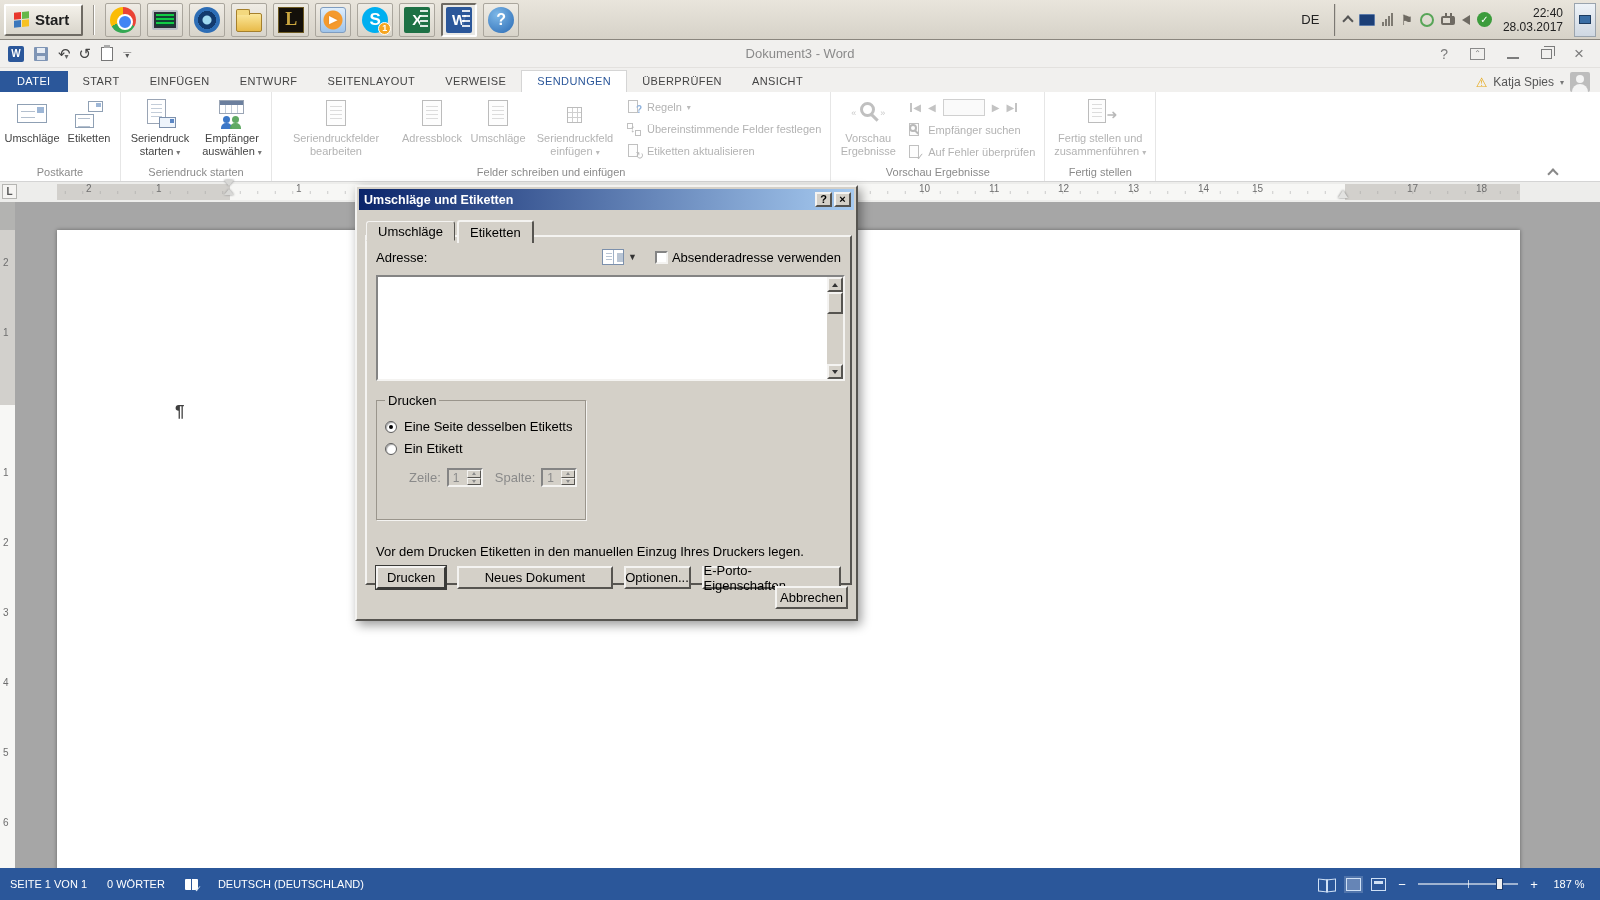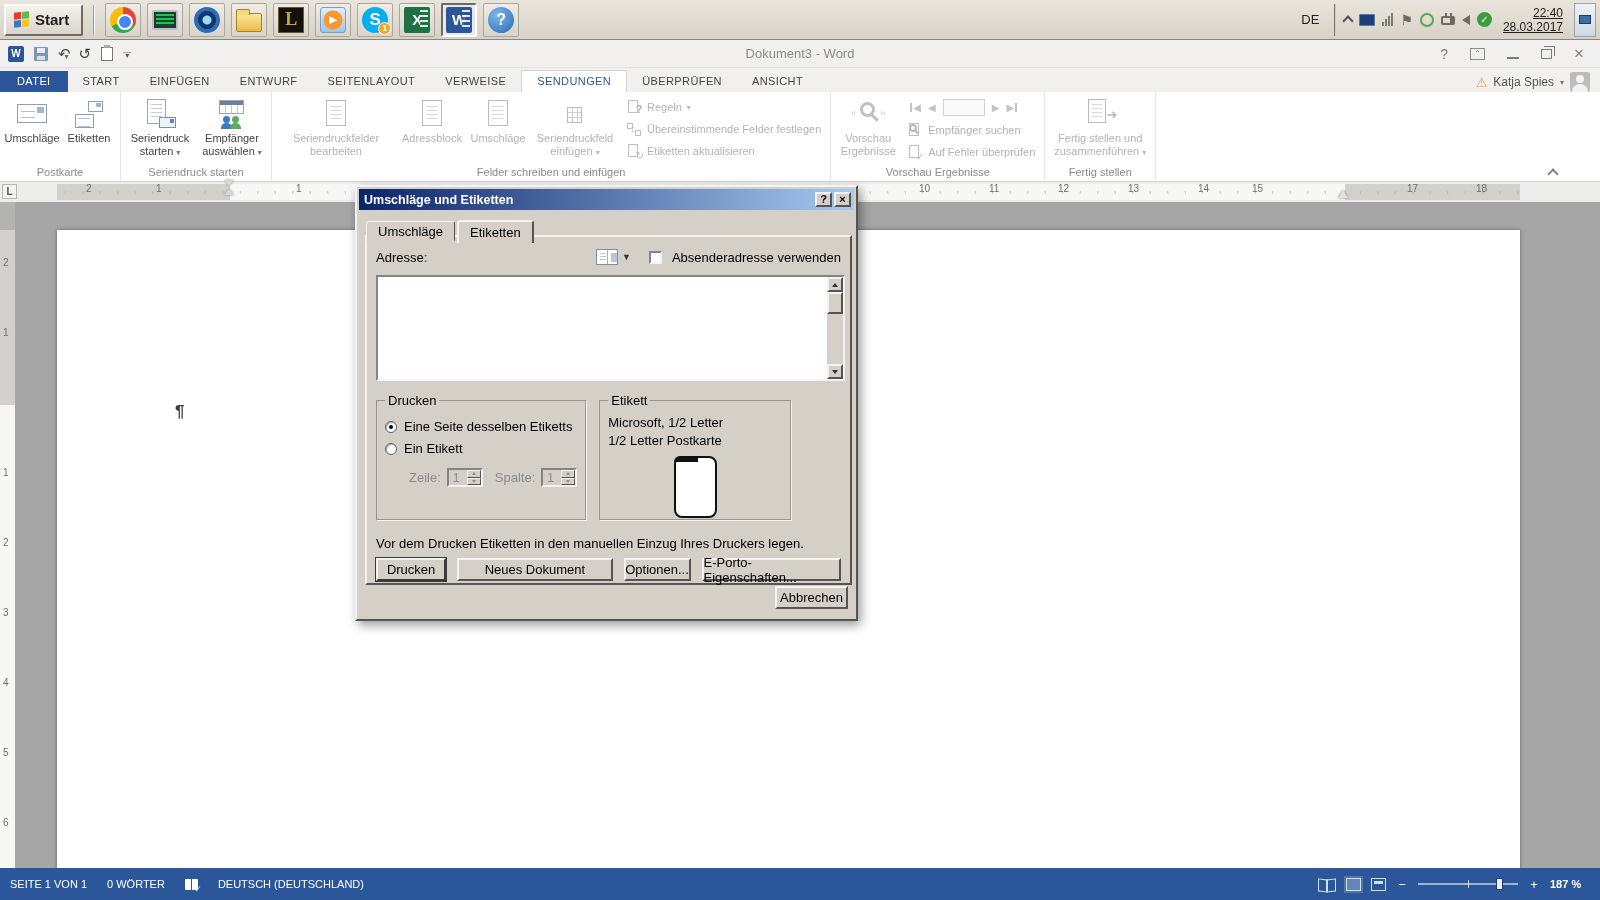--- a/index.html
+++ b/index.html
@@ -54,21 +54,21 @@
   .tr-bars i { width:2px; background:#7e7a72; display:block; }
   .tr-bars i:nth-child(1){height:4px;} .tr-bars i:nth-child(2){height:7px;}
   .tr-bars i:nth-child(3){height:10px;} .tr-bars i:nth-child(4){height:13px;}
   .tr-flag { font-size:14px; color:#6e6a62; }
   .tr-upd { width:14px; height:14px; border-radius:50%; border:2px solid #57a557; position:relative; }
   .tr-plug { width:14px; height:9px; border:2px solid #6e6a62; border-radius:2px; position:relative; margin-top:2px; }
   .tr-plug::before { content:''; position:absolute; top:-5px; left:2px; width:2px; height:4px; background:#6e6a62; box-shadow:5px 0 #6e6a62; }
   .tr-spk { width:0; height:0; border-top:5px solid transparent; border-bottom:5px solid transparent; border-right:8px solid #6e6a62; position:relative; }
   .tr-spk::before { content:''; position:absolute; left:-12px; top:-4px; width:4px; height:8px; background:#6e6a62; }
   .tr-shield { width:15px; height:15px; border-radius:50%; background:#3c9c3c; color:#fff; font-size:10px; display:flex; align-items:center; justify-content:center; }
-  .clock { text-align:right; font-size:12px; color:#222; line-height:14px; padding:0 4px;text-decoration:underline; }
+  .clock { text-align:right; font-size:12px; color:#222; line-height:14px; padding:0 4px; }
   .show-desktop { width:22px; height:34px; background:linear-gradient(#eef3f8,#cfd8e2); border:1px solid #9aa4ae; display:flex; align-items:center; justify-content:center; }
   .show-desktop i { width:12px; height:9px; background:#3a6ea5; border:1px solid #1d3c60; display:block; }
 
   
   .titlebar { position:absolute; left:0; top:40px; width:1600px; height:28px; background:#f1f0ee; border-bottom:1px solid #e3e1de; display:flex; align-items:center; }
   .qat { display:flex; align-items:center; gap:10px; padding-left:8px; }
   .qat-word { width:16px; height:16px; background:#2b579a; color:#fff; font-size:10px; font-weight:bold; display:flex; align-items:center; justify-content:center; border-radius:2px; }
   .qat-save { width:14px; height:14px; background:#7f95b5; border-radius:1px; position:relative; }
   .qat-save::before { content:''; position:absolute; left:3px; top:1px; width:8px; height:5px; background:#e8edf4; }
   .qat-save::after { content:''; position:absolute; left:3px; bottom:1px; width:8px; height:4px; background:#d7dfea; }
@@ -213,21 +213,21 @@
     border:2px solid; border-color:#f4f3f1 #565450 #565450 #f4f3f1; padding:10px 9px; }
   .addr-row { display:flex; align-items:center; height:20px; }
   .addr-lbl { flex:0 0 auto; }
   .addr-icons { margin-left:auto; display:flex; align-items:center; gap:4px; }
   .cardfile { width:22px; height:16px; background:#fff; border:1px solid #7c90ac; position:relative; }
   .cardfile::before { content:''; position:absolute; left:50%; top:0; bottom:0; width:1px; background:#9fb0c6; }
   .cardfile::after { content:''; position:absolute; left:3px; top:3px; width:6px; height:9px;
     background:repeating-linear-gradient(#b9c5d4 0 1px, transparent 1px 3px); box-shadow:11px 0 #b9c5d4; }
   .dd-dark { font-size:9px; color:#333; margin-right:14px; }
   .cbx { width:13px; height:13px; background:#fff; border:2px solid; border-color:#848484 #f4f3f1 #f4f3f1 #848484; }
-  .cbx-lbl { margin-left:6px; }
+  .cbx-lbl { margin-left:0; }
   .addr-box { position:relative; margin-top:8px; width:469px; height:106px; background:#fff;
     border:2px solid; border-color:#848484 #f4f3f1 #f4f3f1 #848484; }
   .sb { position:absolute; right:0; top:0; bottom:0; width:16px; background:#d4d0c8; }
   .sb-btn { position:absolute; left:0; width:16px; height:15px; background:#d4d0c8; border:2px solid; border-color:#f4f3f1 #565450 #565450 #f4f3f1;
     display:flex; align-items:center; justify-content:center; }
   .sb-up { top:0; } .sb-dn { bottom:0; }
   .sb-tri-up { width:0; height:0; border-left:3px solid transparent; border-right:3px solid transparent; border-bottom:4px solid #333; }
   .sb-tri-dn { width:0; height:0; border-left:3px solid transparent; border-right:3px solid transparent; border-top:4px solid #333; }
   .sb-thumb { position:absolute; left:0; top:15px; width:16px; height:22px; background:#d4d0c8; border:2px solid; border-color:#f4f3f1 #565450 #565450 #f4f3f1; }
   .groups-row { display:flex; gap:13px; margin-top:12px; }
@@ -241,21 +241,21 @@
   .spin-row { display:flex; align-items:center; gap:6px; margin:12px 0 0 24px; color:#8a8a8a; }
   .spin { width:36px; height:19px; background:#d4d0c8; border:2px solid; border-color:#848484 #f4f3f1 #f4f3f1 #848484; position:relative;
     font-size:12px; color:#8a8a8a; padding:1px 16px 0 4px; }
   .spin-btns { position:absolute; right:0; top:0; bottom:0; width:14px; display:flex; flex-direction:column; }
   .spin-b { flex:1; background:#d4d0c8; border:1px solid; border-color:#f4f3f1 #565450 #565450 #f4f3f1; display:flex; align-items:center; justify-content:center; }
   .sp-up { width:0; height:0; border-left:2.5px solid transparent; border-right:2.5px solid transparent; border-bottom:3px solid #8a8a8a; }
   .sp-dn { width:0; height:0; border-left:2.5px solid transparent; border-right:2.5px solid transparent; border-top:3px solid #8a8a8a; }
   .et-line { margin-top:3px; }
   .label-preview { width:43px; height:62px; background:#fff; border:2px solid #111; border-radius:8px; margin:8px 0 0 66px; position:relative; }
   .label-preview::before { content:''; position:absolute; top:-2px; left:-2px; width:62%; height:6px; background:#111; border-radius:8px 0 0 0; }
-  .note { margin-top:16px; }
+  .note { margin-top:24px; }
   .btnrow { display:flex; margin-top:7px; gap:11px; }
   .cbtn { background:#d4d0c8; border:2px solid; border-color:#f4f3f1 #565450 #565450 #f4f3f1; height:23px;
     display:flex; align-items:center; justify-content:center; font-size:13px; color:#000; }
   .b-drucken { width:71px; border-color:#f4f3f1 #3a3a38 #3a3a38 #f4f3f1; box-shadow:0 0 0 1px #3a3a38; }
   .b-neues { width:157px; }
   .b-opt { width:67px; }
   .b-eporto { width:141px; }
   .b-abbrechen { position:absolute; right:8px; bottom:10px; width:73px; }
 
   
@@ -270,21 +270,21 @@
   .view-ic.book { border:none; width:18px; } 
   .view-ic.book::before, .view-ic.book::after { content:''; position:absolute; top:1px; width:8px; height:11px; border:1px solid #cfe0f5; }
   .view-ic.book::before { left:0; transform:skewY(6deg); }
   .view-ic.book::after { right:0; transform:skewY(-6deg); }
   .view-ic.active-view { background:rgba(255,255,255,.28); box-shadow:0 0 0 2px rgba(255,255,255,.18); }
   .view-ic.web::after { content:''; position:absolute; left:2px; top:2px; right:2px; bottom:2px; border-top:3px solid #cfe0f5; }
   .zoom-minus, .zoom-plus { font-size:13px; width:12px; text-align:center; }
   .zoom-slider { width:100px; height:2px; background:rgba(255,255,255,.55); position:relative; }
   .zoom-slider .notch { position:absolute; left:50%; top:-3px; width:1px; height:8px; background:rgba(255,255,255,.7); }
   .zoom-thumb { position:absolute; left:78%; top:-5px; width:7px; height:12px; background:#f0f0f0; border:1px solid #1d3c6e; }
-  .zoom-label { min-width:38px; text-align:left;font-weight:bold; }
+  .zoom-label { min-width:38px; text-align:center; }
 </style>
 </head>
 <body>
 
 <div class="app">
 
   <div class="taskbar">
     <div class="start-btn">
       <span class="start-flag">
           <i></i>
@@ -645,26 +645,20 @@
                   <span class="spin-b">
                     <span class="sp-up"></span>
                   </span>
                   <span class="spin-b">
                     <span class="sp-dn"></span>
                   </span>
                 </span>
             </span>
           </div>
         </fieldset>
-        <fieldset class="fs-etikett">
-          <legend>Etikett</legend>
-          <div class="et-line">Microsoft, 1/2 Letter</div>
-          <div class="et-line">1/2 Letter Postkarte</div>
-          <div class="label-preview"></div>
-        </fieldset>
       </div>
       <div class="note">Vor dem Drucken Etiketten in den manuellen Einzug Ihres Druckers legen.</div>
       <div class="btnrow">
         <span class="cbtn b-drucken">Drucken</span>
         <span class="cbtn b-neues">Neues Dokument</span>
         <span class="cbtn b-opt">Optionen...</span>
         <span class="cbtn b-eporto">E-Porto-Eigenschaften...</span>
       </div>
     </div>
     <span class="cbtn b-abbrechen">Abbrechen</span>

